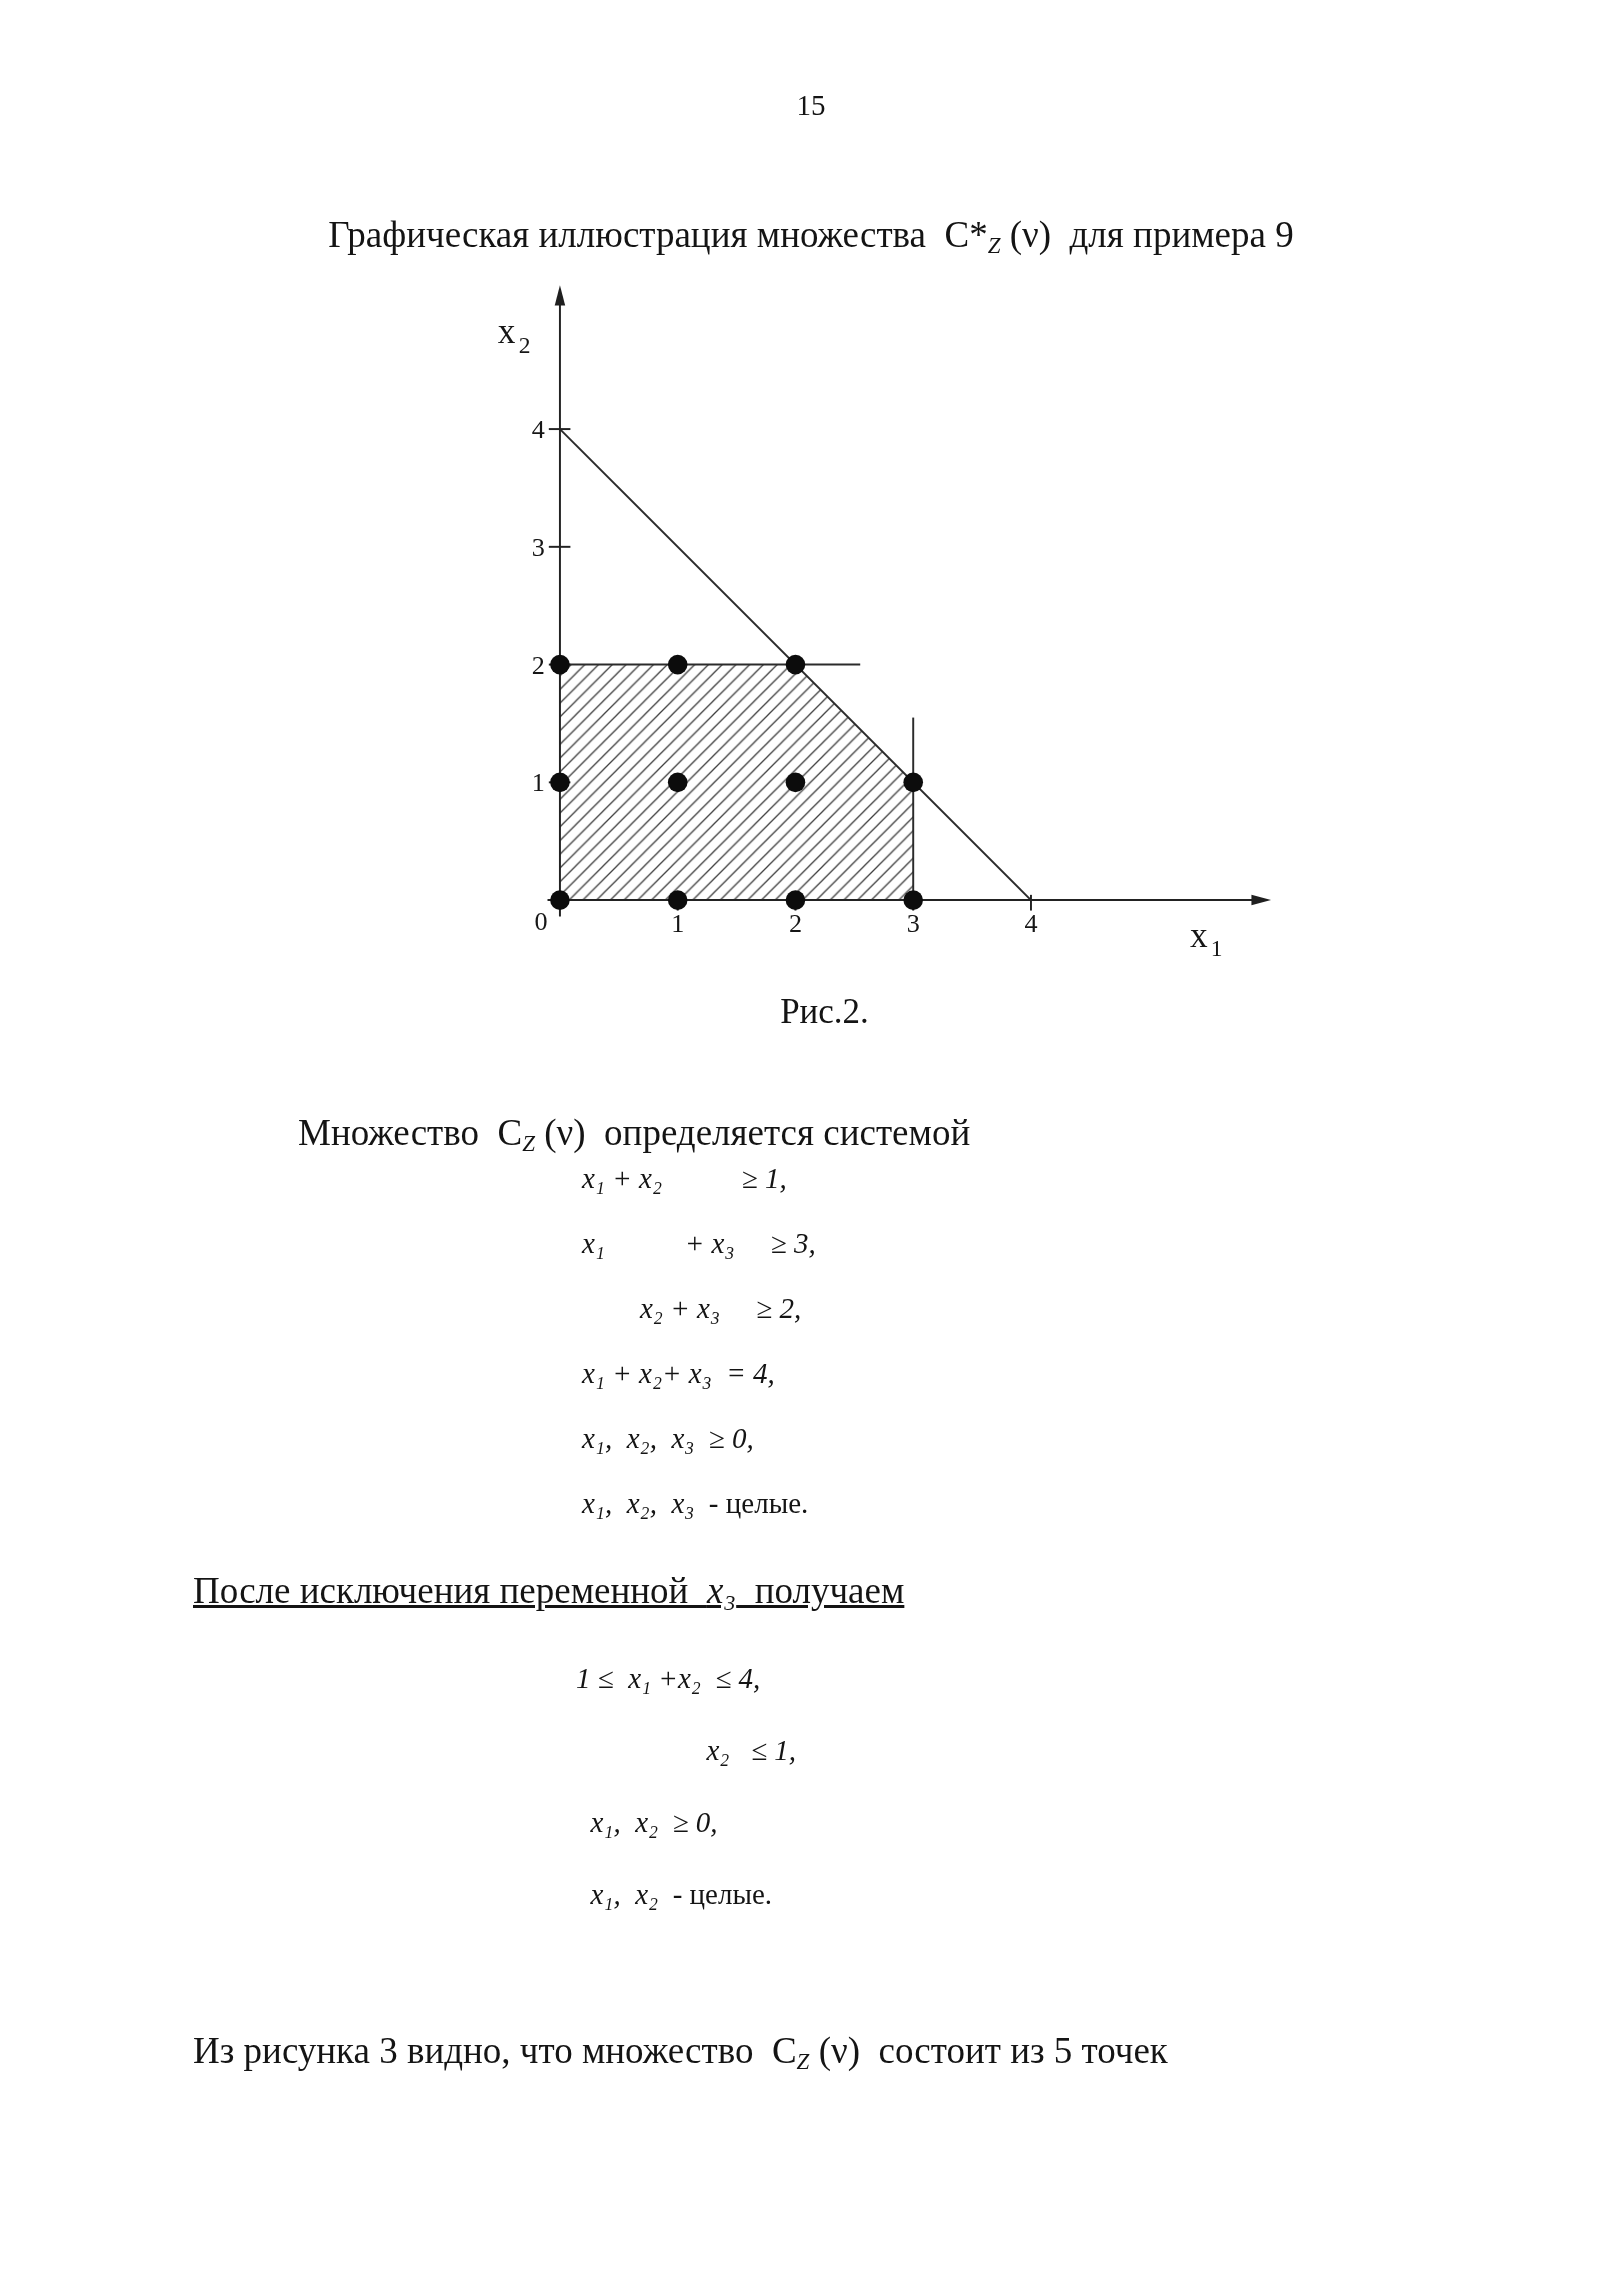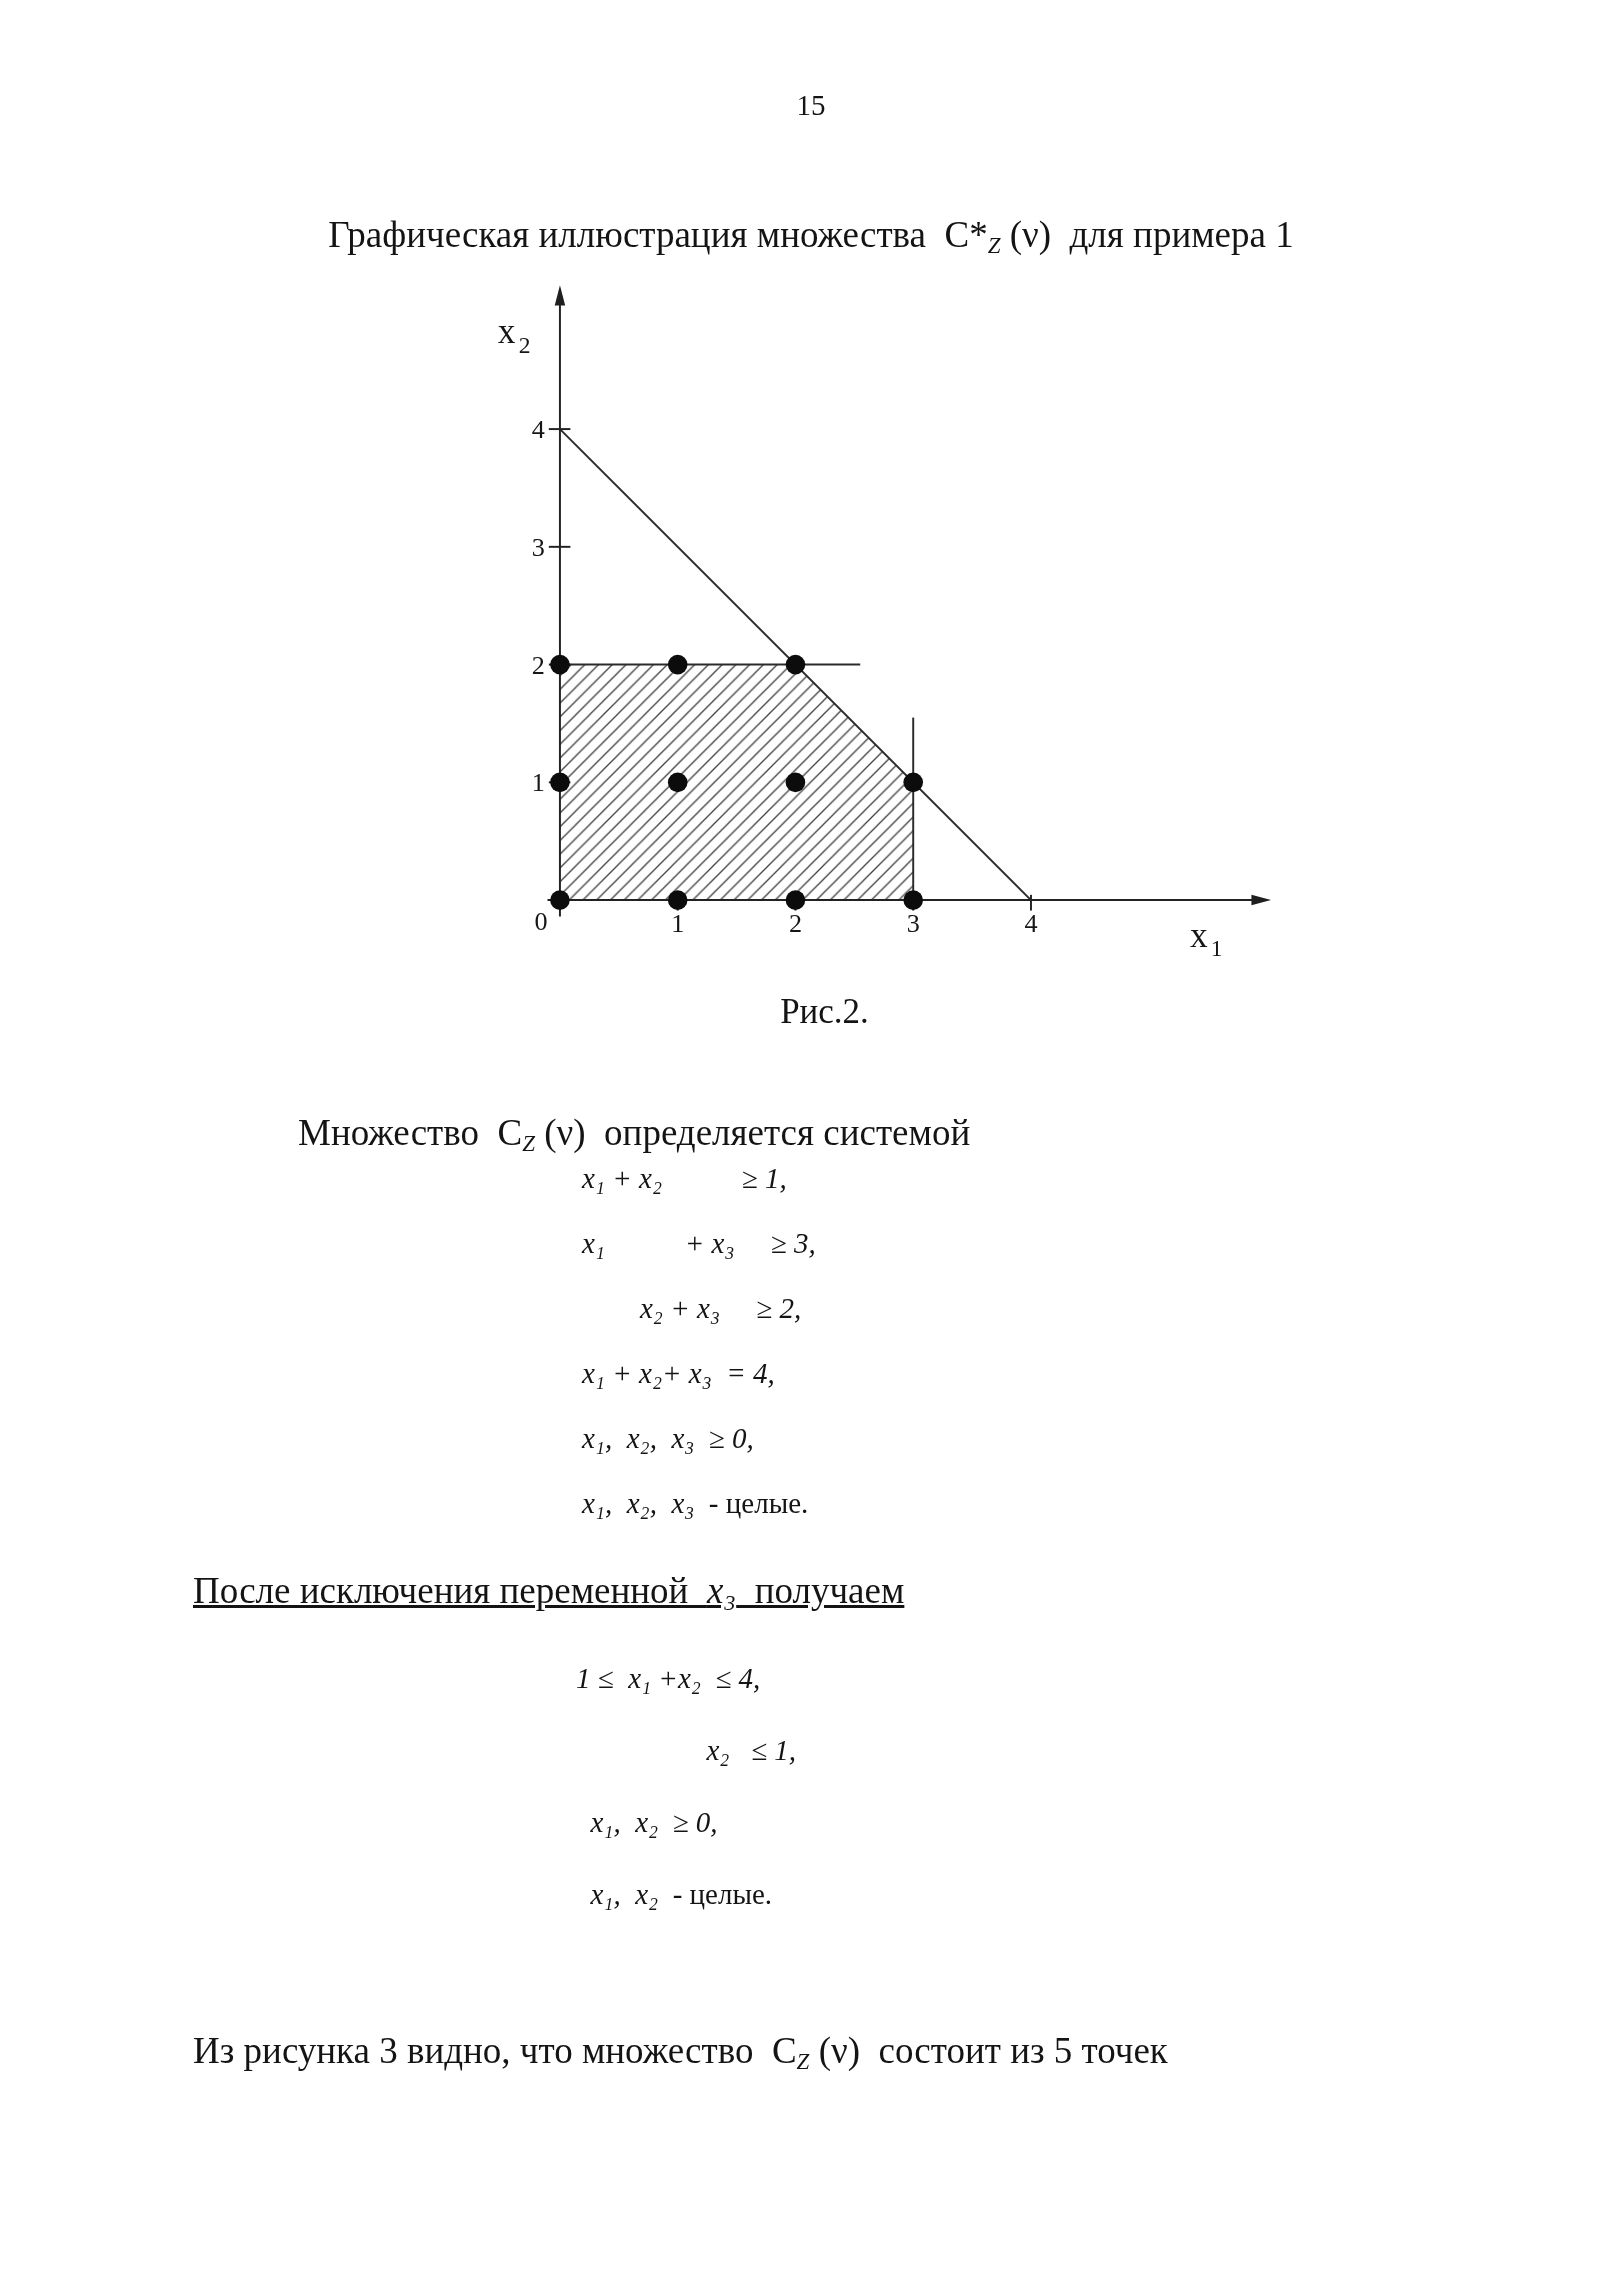--- a/index.html
+++ b/index.html
@@ -41,21 +41,21 @@
   .axis-label { font-size:54px; }
   .axis-label-sub { font-size:36px; }
   .axis-line { stroke:#222222; stroke-width:3; }
   .tick { stroke:#222222; stroke-width:3; }
 </style>
 </head>
 <body>
 
 <div class="abs page-number">15</div>
 
-<div class="abs doc-title"><span>Графическая иллюстрация множества  C*</span><span class="sub">Z</span><span> (ν)  для примера 1</span></div>
+<div class="abs doc-title"><span>Графическая иллюстрация множества  C*</span><span class="sub">Z</span><span> (ν)  для примера 9</span></div>
 
 <div class="abs figure-wrap">
   <svg id="plot" viewBox="0 0 1310 1150" width="857" height="753">
     <defs>
       <pattern id="hatch" patternUnits="userSpaceOnUse" width="21" height="21">
         <path d="M0,21 L21,0 M-5,5 L5,-5 M16,26 L26,16" stroke="#3f3f3f" stroke-width="2" fill="none"></path>
       </pattern>
     </defs>
 
     <g id="region-layer">

